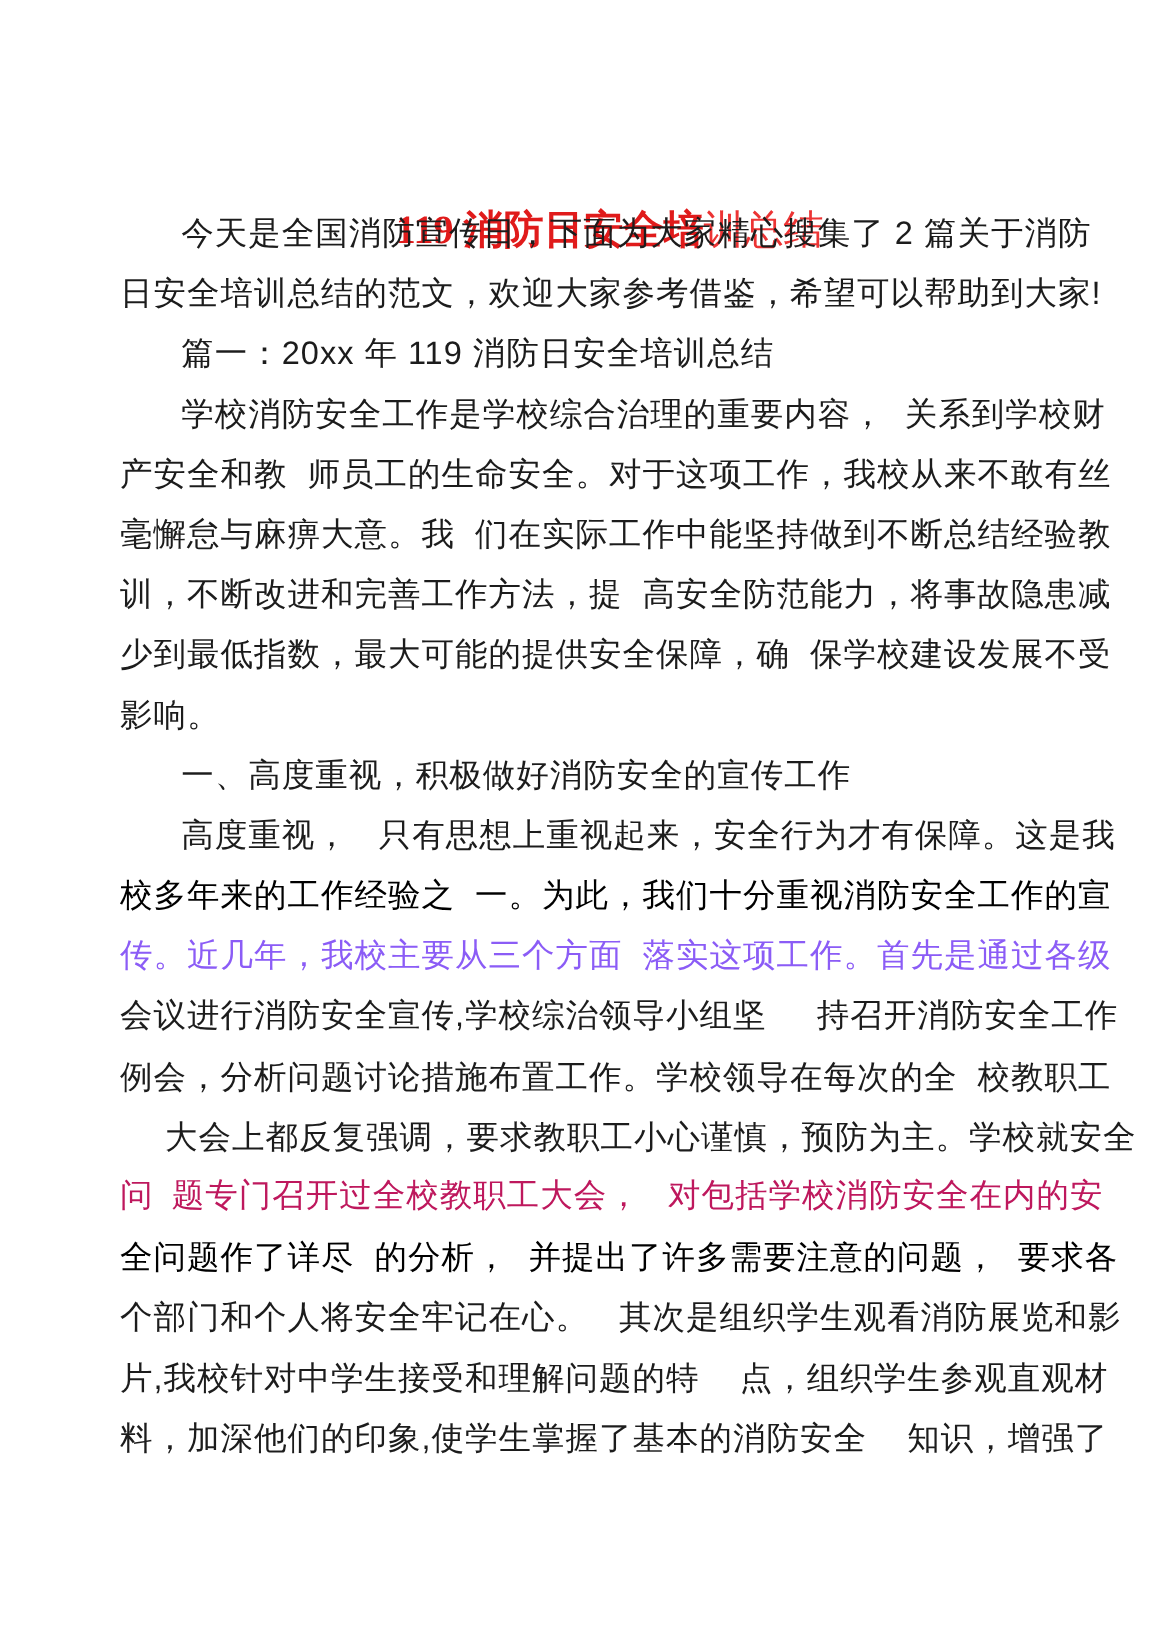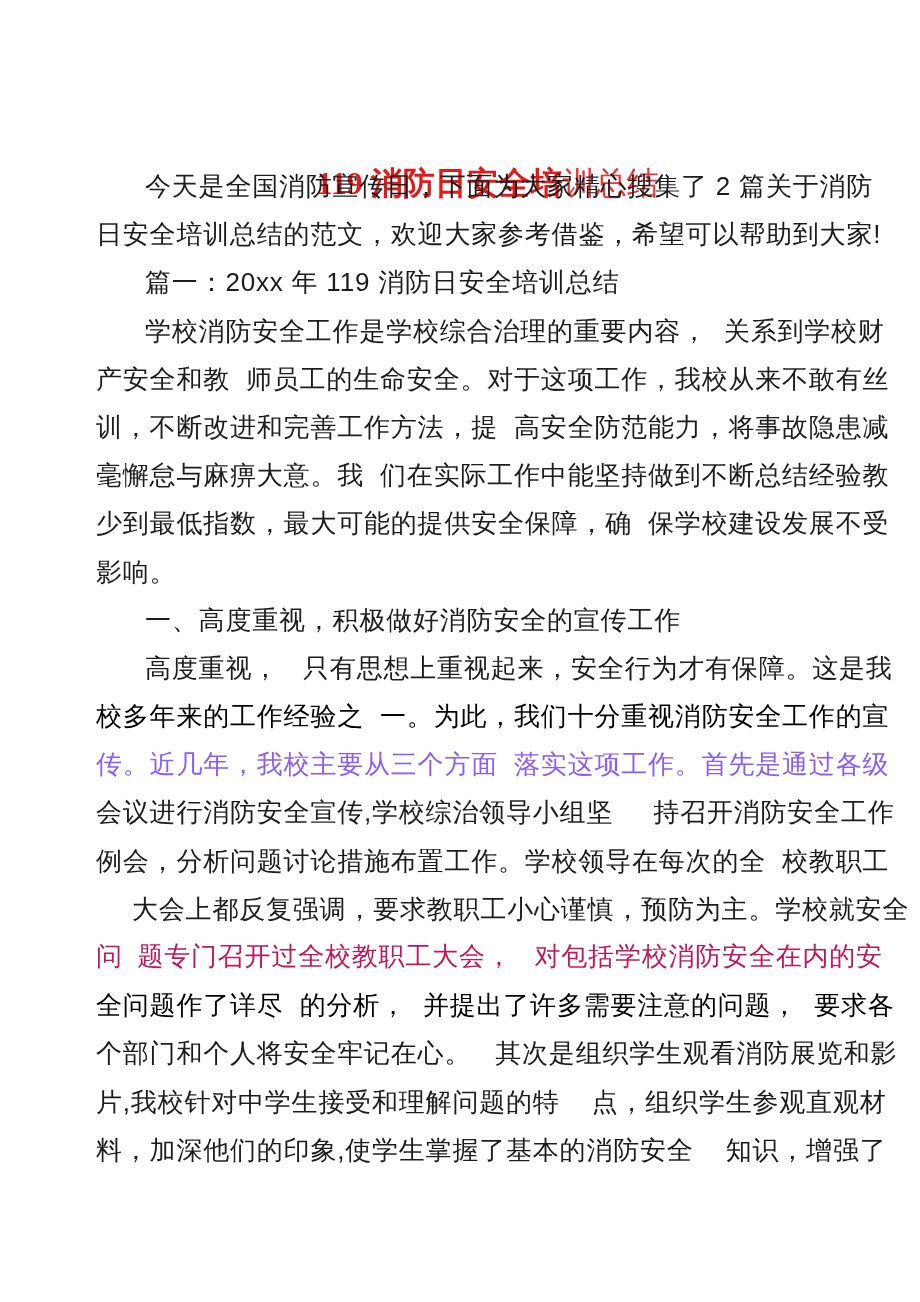--- a/index.html
+++ b/index.html
@@ -67,22 +67,22 @@
   <div class="content">
     <div class="doc-title">
       <span class="t-num" style="color: rgb(224, 27, 27);">119 </span><span class="t-bold" style="color: rgb(224, 27, 27);">消防日安全培</span><span class="t-light" style="color: rgb(236, 52, 52);">训总结</span>
     </div>
     <div class="lines">
         <div class="line indent" style="color: rgb(28, 28, 28);">今天是全国消防宣传日，下面为大家精心搜集了 2 篇关于消防</div>
         <div class="line" style="color: rgb(28, 28, 28);">日安全培训总结的范文，欢迎大家参考借鉴，希望可以帮助到大家!</div>
         <div class="line indent" style="color: rgb(28, 28, 28);">篇一：20xx 年 119 消防日安全培训总结</div>
         <div class="line indent" style="color: rgb(28, 28, 28);">学校消防安全工作是学校综合治理的重要内容，  关系到学校财</div>
         <div class="line" style="color: rgb(28, 28, 28);">产安全和教  师员工的生命安全。对于这项工作，我校从来不敢有丝</div>
+        <div class="line" style="color: rgb(28, 28, 28);">毫懈怠与麻痹大意。我  们在实际工作中能坚持做到不断总结经验教</div>
         <div class="line" style="color: rgb(28, 28, 28);">训，不断改进和完善工作方法，提  高安全防范能力，将事故隐患减</div>
-        <div class="line" style="color: rgb(28, 28, 28);">毫懈怠与麻痹大意。我  们在实际工作中能坚持做到不断总结经验教</div>
         <div class="line" style="color: rgb(28, 28, 28);">少到最低指数，最大可能的提供安全保障，确  保学校建设发展不受</div>
         <div class="line" style="color: rgb(28, 28, 28);">影响。</div>
         <div class="line indent" style="color: rgb(28, 28, 28);">一、高度重视，积极做好消防安全的宣传工作</div>
         <div class="line indent" style="color: rgb(28, 28, 28);">高度重视，   只有思想上重视起来，安全行为才有保障。这是我</div>
         <div class="line" style="color: #000000;">校多年来的工作经验之  一。为此，我们十分重视消防安全工作的宣</div>
         <div class="line" style="color: #8b5cf6;">传。近几年，我校主要从三个方面  落实这项工作。首先是通过各级</div>
         <div class="line" style="color: rgb(28, 28, 28);">会议进行消防安全宣传,学校综治领导小组坚     持召开消防安全工作</div>
         <div class="line" style="color: rgb(28, 28, 28);">例会，分析问题讨论措施布置工作。学校领导在每次的全  校教职工</div>
         <div class="line" style="color: rgb(28, 28, 28); margin-left: 36px;">大会上都反复强调，要求教职工小心谨慎，预防为主。学校就安全</div>
         <div class="line" style="color: #be185d; font-family: Liberation Serif, serif;">问  题专门召开过全校教职工大会，   对包括学校消防安全在内的安</div>

